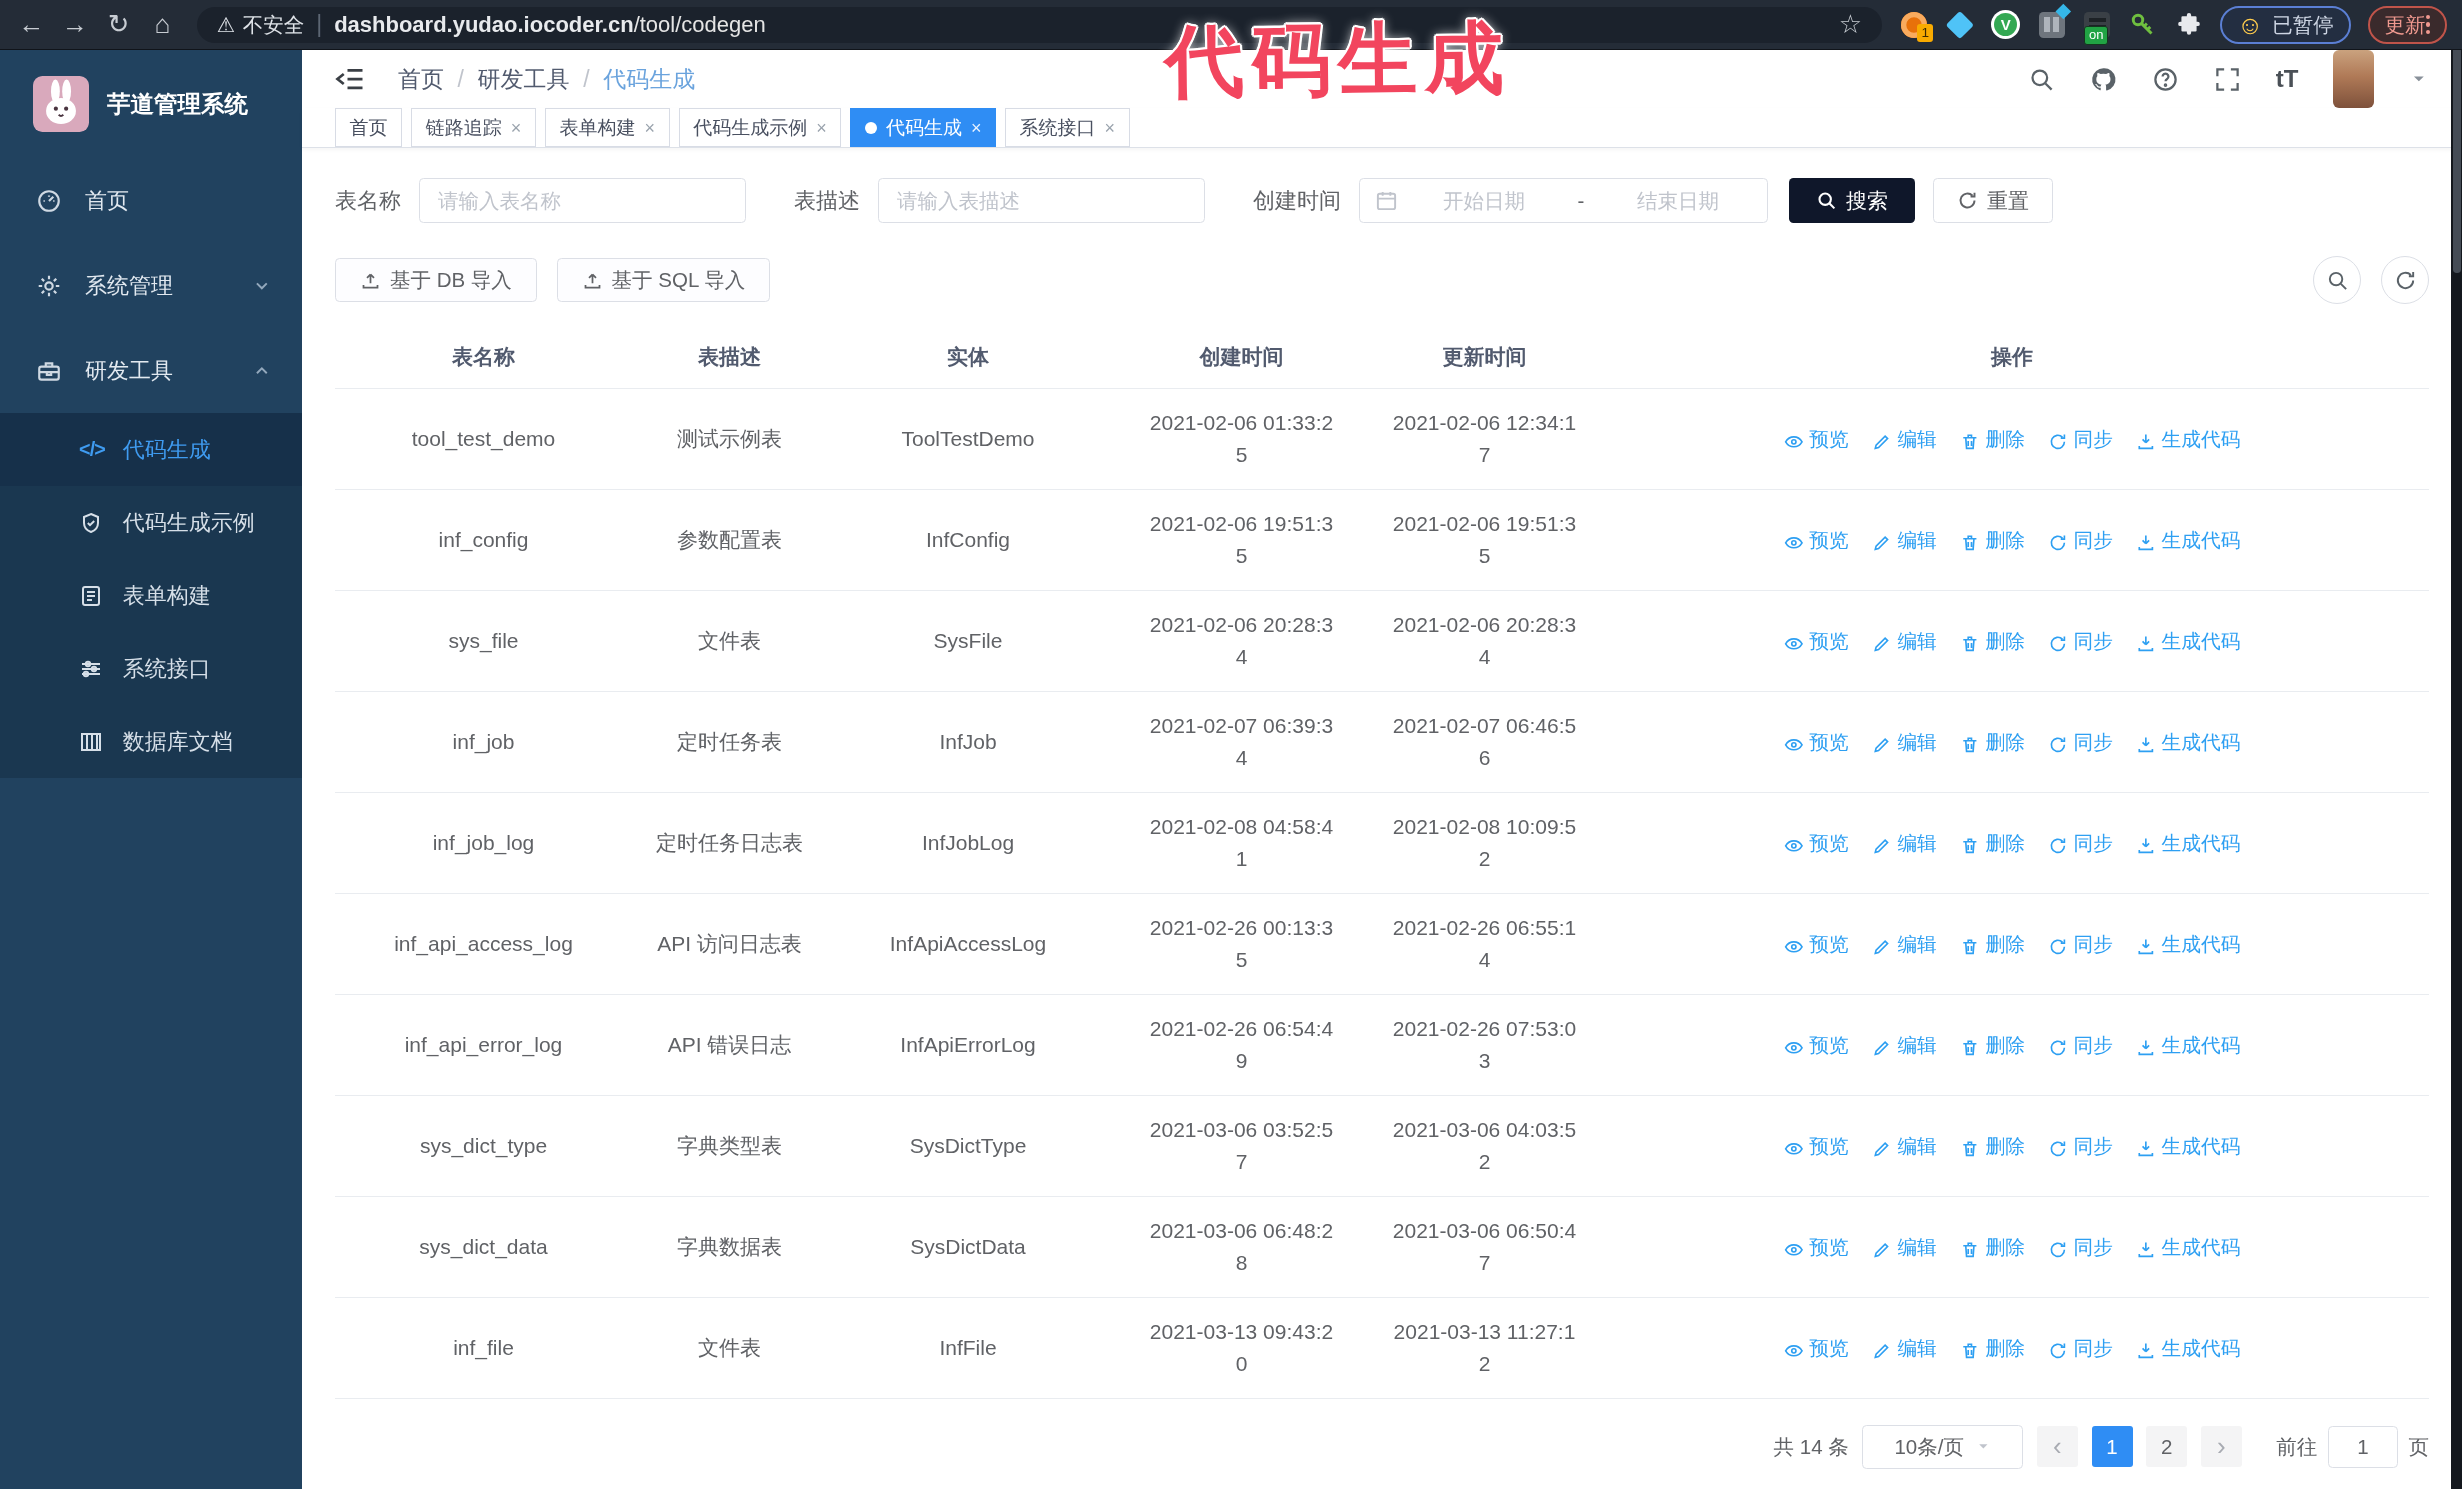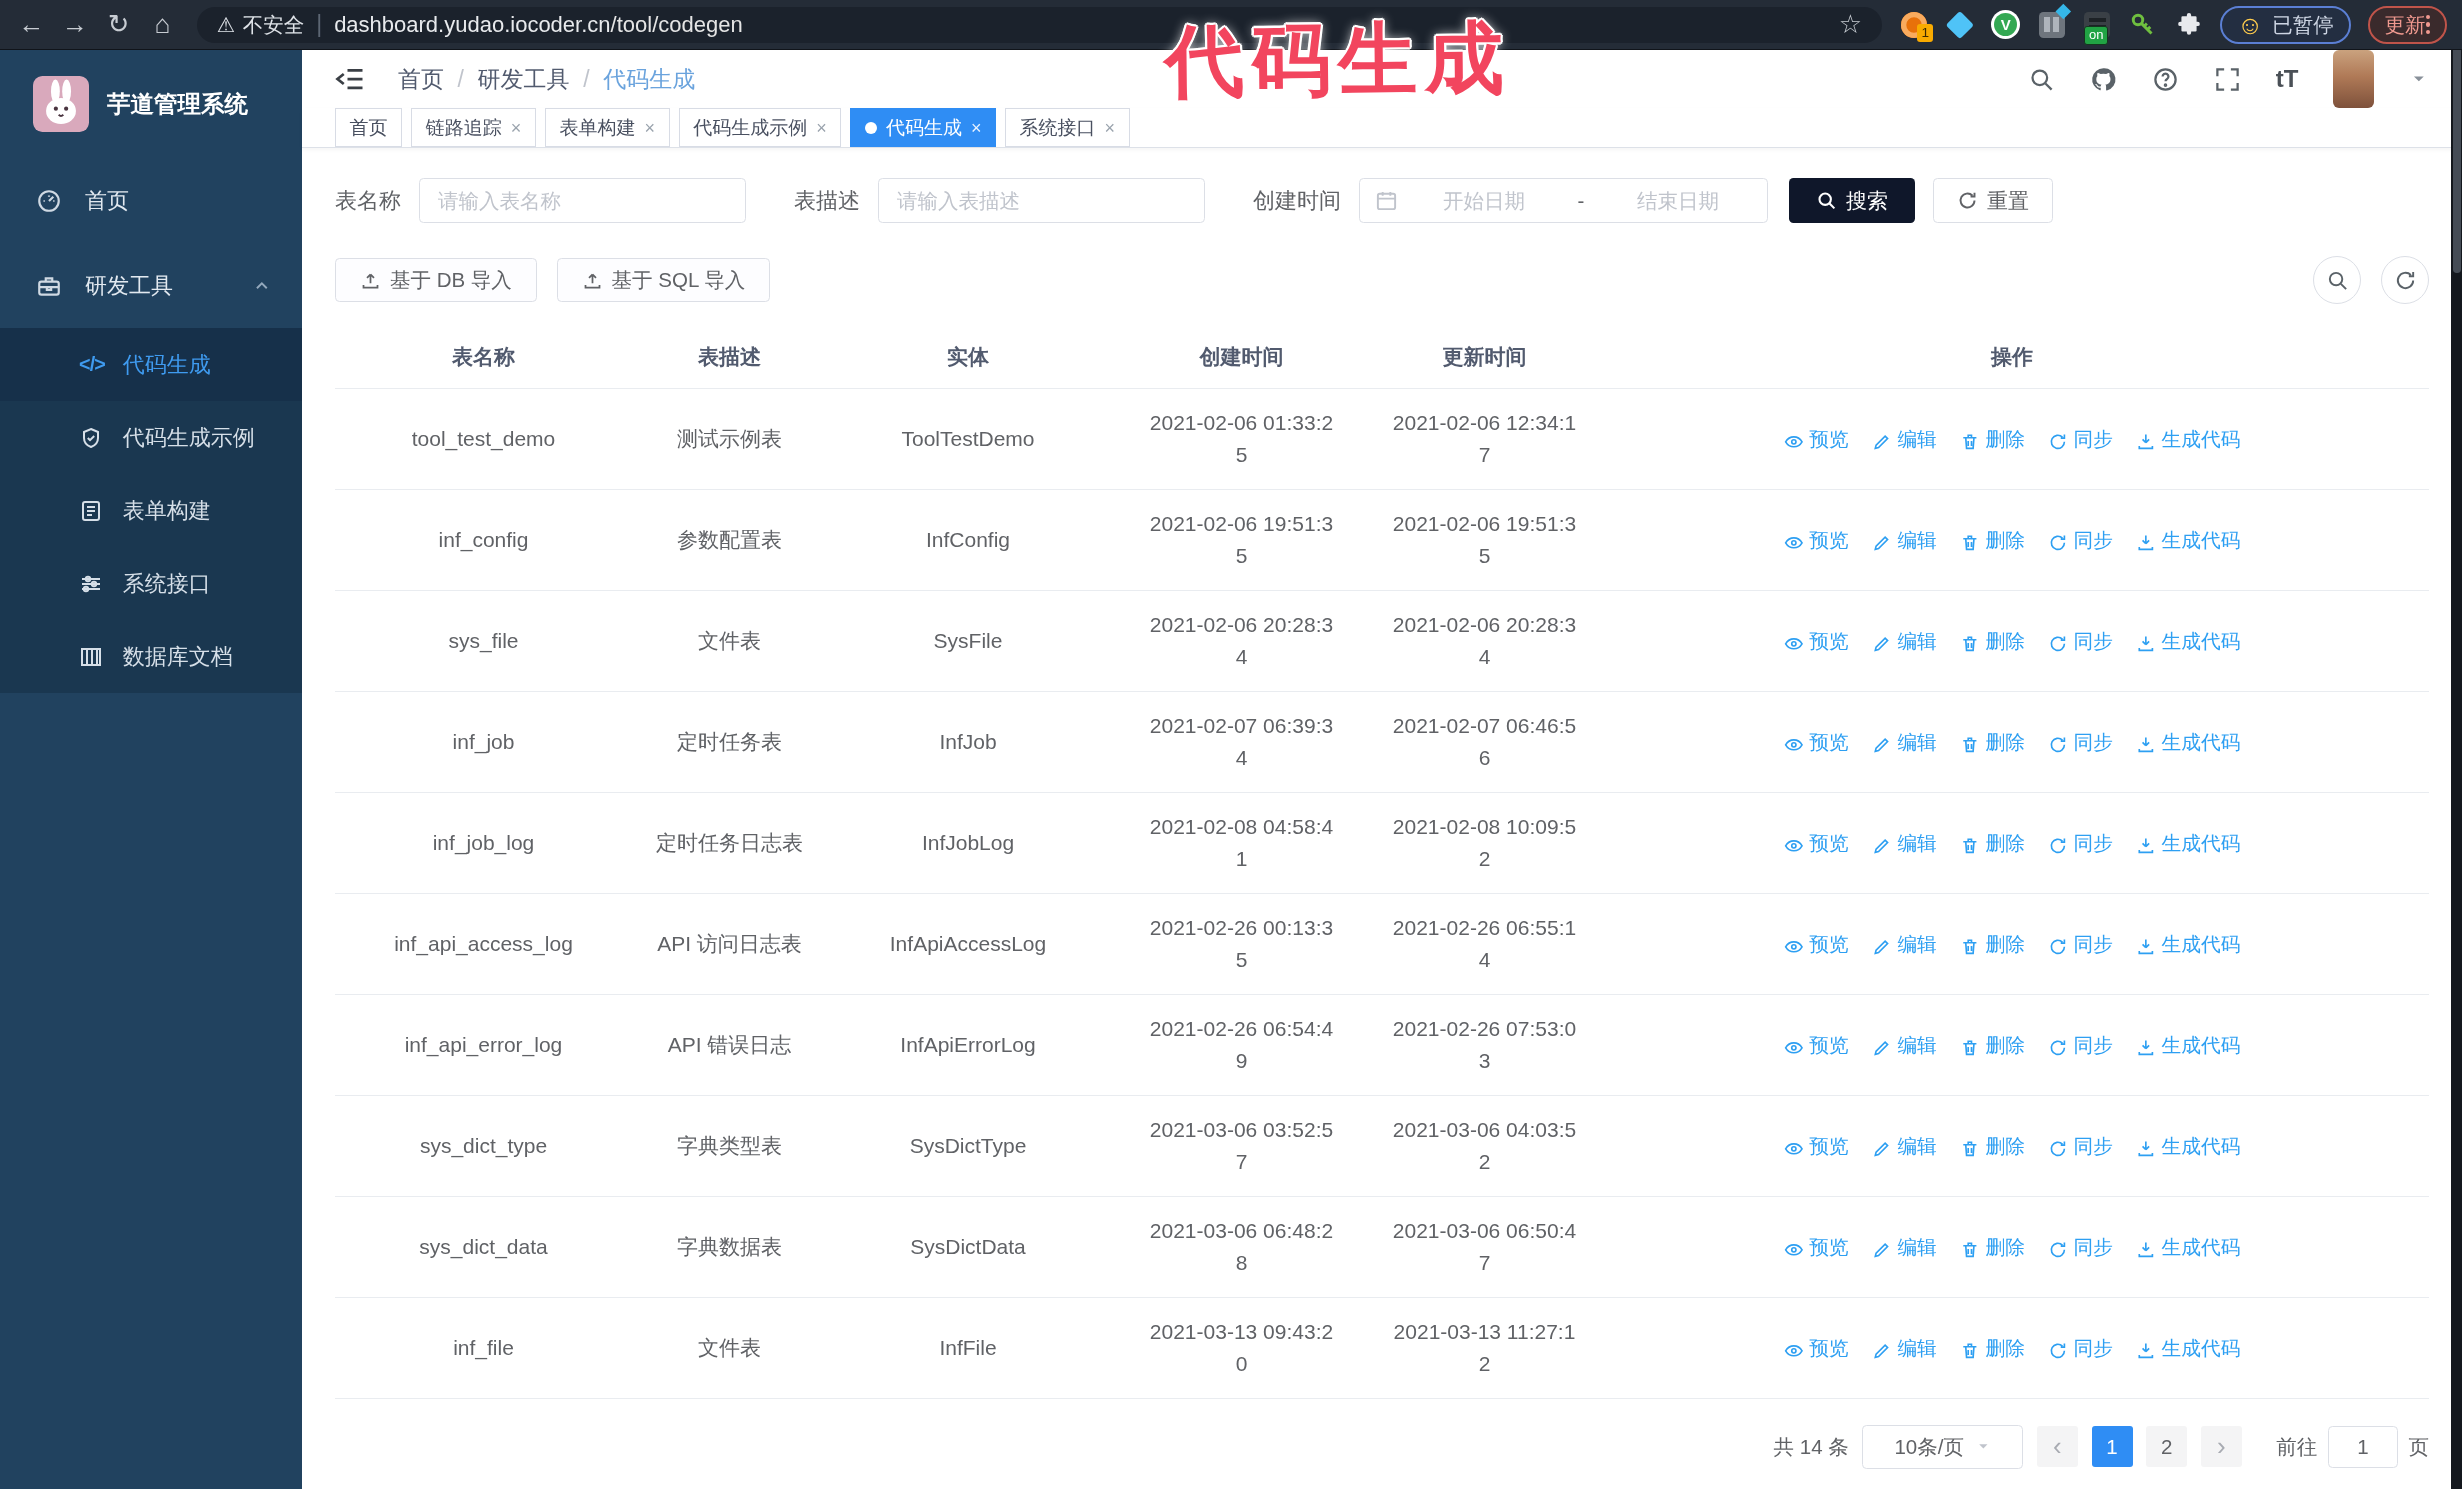--- a/index.html
+++ b/index.html
@@ -173,21 +173,21 @@
   <div class="nav-ic">←</div>
   <div class="nav-ic">→</div>
   <div class="nav-ic">↻</div>
   <div class="nav-ic">⌂</div>
   <div class="omnibox">
     <span class="omni-warn">
       <span>⚠</span>
       <span>不安全</span>
     </span>
     <span class="omni-sep">|</span>
-    <span class="omni-url"><b style="font-weight:normal">dashboard.yudao.iocoder.cn</b><span class="path">/tool/codegen</span></span>
+    <span class="omni-url"><b style="font-weight:bold">dashboard.yudao.iocoder.cn</b><span class="path">/tool/codegen</span></span>
     <span class="omni-star">☆</span>
   </div>
   <div class="ext-row">
     <div class="ext">
       <div class="ext-orange"></div>
       <span class="ext-badge">1</span>
     </div>
     <div class="ext">
         <div class="ext-gem"></div>
       </div>
@@ -257,20 +257,34 @@
             <svg viewBox="0 0 24 24" fill="none" stroke="currentColor" stroke-width="2">
               <circle cx="12" cy="12" r="9"></circle>
               <path d="M12 12l4-4M12 7v1M7 12h1M16 12h1"></path>
             </svg>
           </span>
         <span>首页</span>
       </div>
       <div class="menu-item">
         <span class="micon icon">
             <svg viewBox="0 0 24 24" fill="none" stroke="currentColor" stroke-width="2">
+              <circle cx="12" cy="12" r="3.4"></circle>
+              <path d="M12 2.5v3.2M12 18.3v3.2M2.5 12h3.2M18.3 12h3.2M5.3 5.3l2.2 2.2M16.5 16.5l2.2 2.2M18.7 5.3l-2.2 2.2M7.5 16.5l-2.2 2.2"></path>
+            </svg>
+          </span>
+        <span>系统管理</span>
+        <span class="chev icon">
+            <svg viewBox="0 0 24 24" fill="none" stroke="currentColor" stroke-width="2.4">
+              <path d="M6 9l6 6 6-6"></path>
+            </svg>
+          </span>
+      </div>
+      <div class="menu-item">
+        <span class="micon icon">
+            <svg viewBox="0 0 24 24" fill="none" stroke="currentColor" stroke-width="2">
               <rect x="3" y="8" width="18" height="12" rx="2"></rect>
               <path d="M9 8V5h6v3M3 13h18M10 13v2.5h4V13"></path>
             </svg>
           </span>
         <span>研发工具</span>
         <span class="chev icon">
             <svg viewBox="0 0 24 24" fill="none" stroke="currentColor" stroke-width="2.4">
               <path d="M6 15l6-6 6 6"></path>
             </svg>
           </span>

